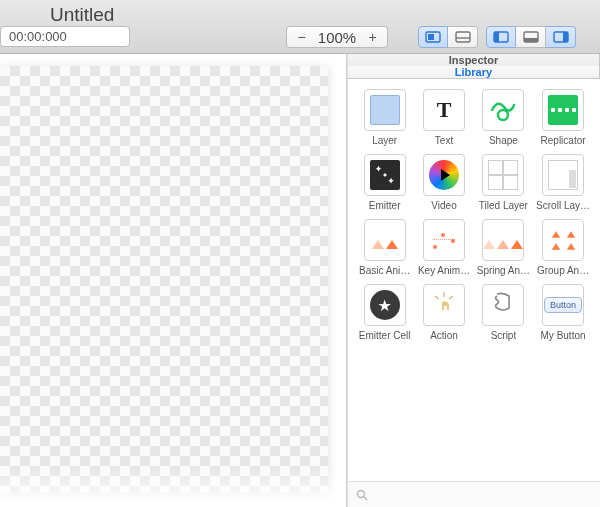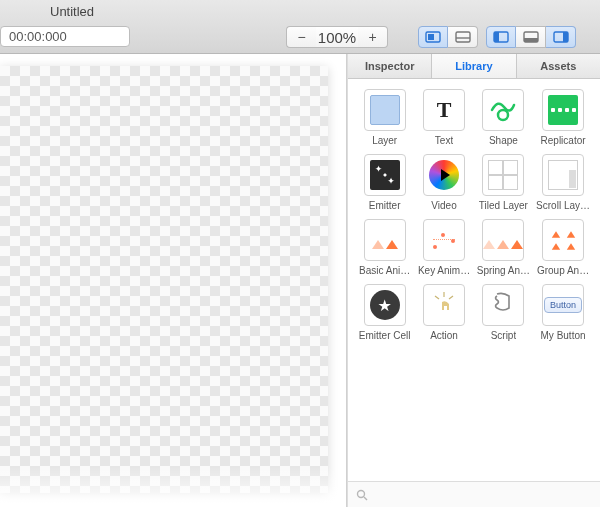--- a/index.html
+++ b/index.html
@@ -11,21 +11,21 @@
     height: 54px;
     background: linear-gradient(#e8e8e8, #d5d5d5);
     border-bottom: 1px solid #b8b8b8;
     display: flex; align-items: center;
     padding: 0 10px;
     gap: 10px;
     position: relative;
   }
   .doc-title {
     position: absolute; top: 4px; left: 50px;
-    font-size: 13px; color: #444;
+    font-size: 19px; color: #444;
   }
   .timecode {
     position: absolute; left: 0; top: 26px;
     width: 130px; height: 21px;
     background: #fff; border: 1px solid #bdbdbd;
     border-radius: 4px; font-size: 13px; color: #555;
     display: flex; align-items: center; padding-left: 8px;
   }
 
   .zoom-group {
@@ -87,21 +87,21 @@
     box-shadow: 0 2px 10px rgba(0,0,0,0.15);
   }
   .canvas::after{
     content:"";position:absolute;left:0;right:0;bottom:0;height:40px;
     background:linear-gradient(to bottom, rgba(255,255,255,0), #fff);
     pointer-events:none;
   }
 
   
   .panel { width:253px; display:flex; flex-direction:column; border-left:1px solid #ddd;}
-  .tabs { display:flex; height:25px; background:linear-gradient(#f4f4f4,#e5e5e5); border-bottom:1px solid #c9c9c9;}
+  .tabs { display:flex; height:25px; background:linear-gradient(#f4f4f4,#e5e5e5); border-bottom:1px solid #c9c9c9;flex-direction:column;}
   .tab {
     flex:1; font-size:11px; display:flex;align-items:center;justify-content:center;
     border-right:1px solid #c9c9c9; color:#555; font-weight:600;
   }
   .tab:last-child{border-right:none;}
   .tab.active { color:#1a73e8; background:linear-gradient(#fbfbfb,#f0f0f0);}
   .grid {
     flex:1; overflow:auto;
     display:grid; grid-template-columns:repeat(4,1fr);
     gap:8px 6px;

